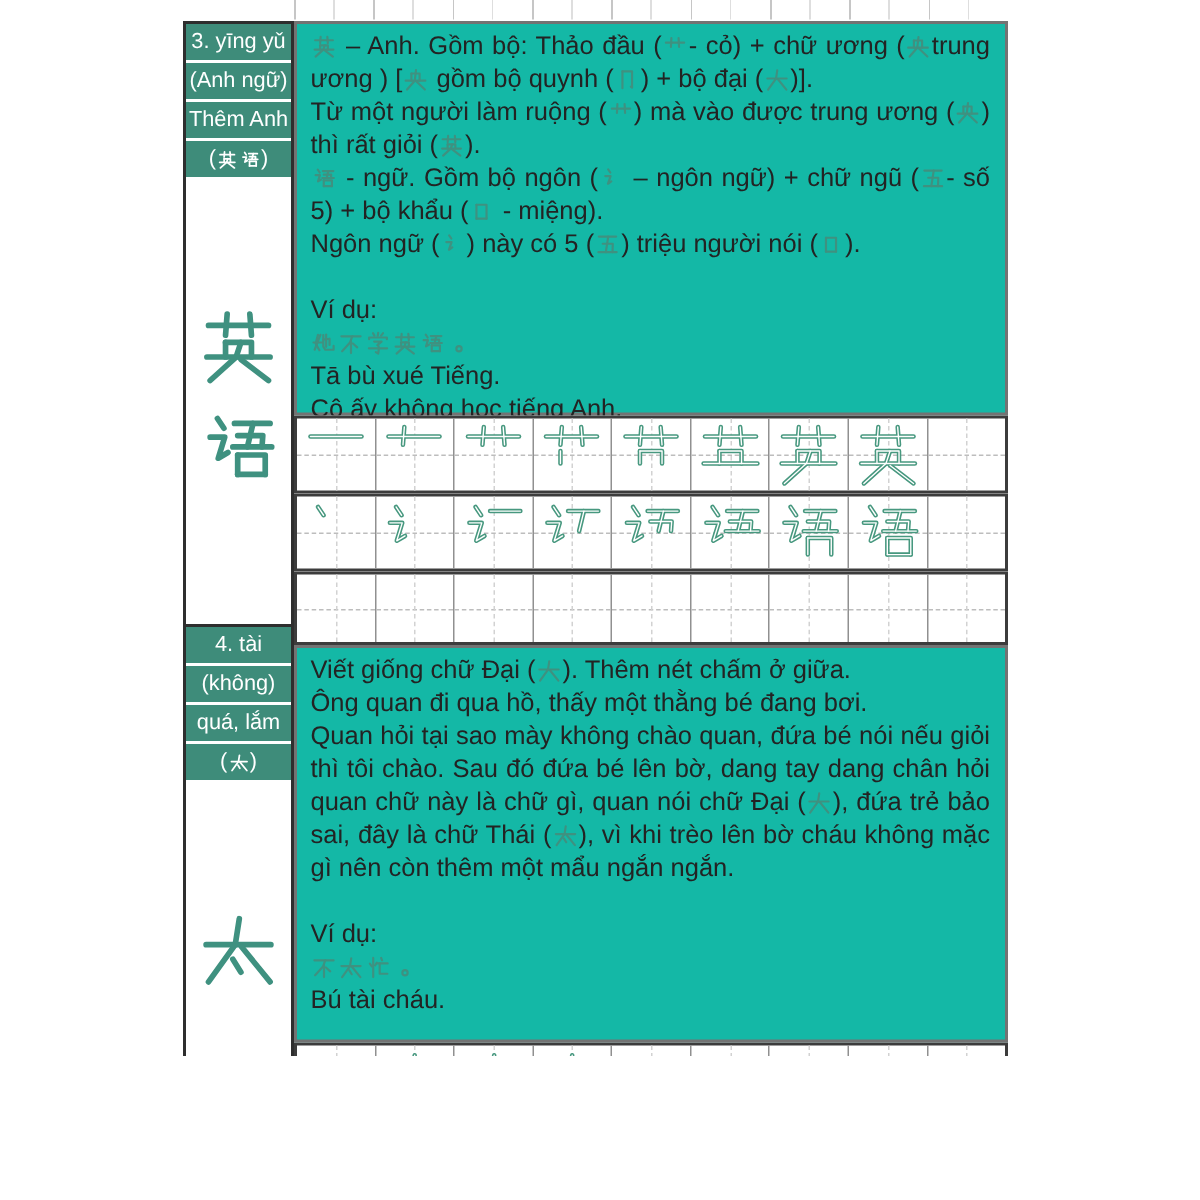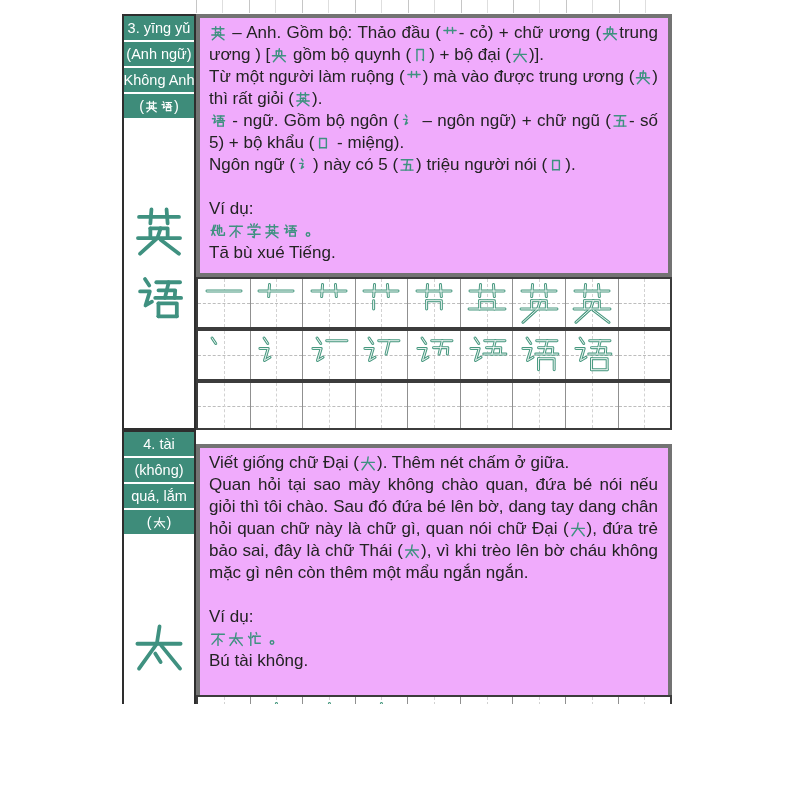--- a/index.html
+++ b/index.html
@@ -10,31 +10,31 @@
   .ticks{position:absolute;left:196px;top:0;width:476px;height:13px;
          background-image:
            repeating-linear-gradient(to right,#c6c6c6 0 1px,transparent 1px 52.9px),
            repeating-linear-gradient(to right,#dedede 0 1px,transparent 1px 52.9px);
          background-position:0 0,26px 0;}
 
   
   .lcol{position:absolute;left:122px;width:74px;background:#fff;
         border:2px solid #2e2e2e;box-sizing:border-box;}
   #lcol1{top:14px;height:416px}
-  #lcol2{top:430px;height:360px}
+  #lcol2{top:416px;height:360px}
   .hcell{height:24px;margin-bottom:2px;background:var(--teal);
          color:#fff;font-size:14.5px;display:flex;align-items:center;justify-content:center;
          white-space:nowrap;}
   .bigs{display:flex;flex-direction:column;align-items:center;gap:14px;margin-top:86px;}
 
   
-  .tbox{position:absolute;left:196px;width:476px;background:#f0abfc;color:#232323;
-        border:4px solid #737373;box-sizing:border-box;padding:4px 10px 0 9px;}
+  .tbox{position:absolute;left:196px;width:476px;background:#14b8a6;color:#232323;
+        border:2px solid #737373;box-sizing:border-box;padding:4px 10px 0 9px;}
   #tbox1{top:14px;height:263px}
-  #tbox2{top:444px;height:265px}
+  #tbox2{top:430px;height:265px}
   .para{font-size:17px;line-height:22px;text-align:justify;}
   .spacer{height:22px;}
 
   
   .grow{position:absolute;left:196px;width:476px;background:#fff;display:flex;
         border:2px solid #3c3c3c;box-sizing:border-box;}
   #grow1a{top:277px;height:52px}
   #grow1b{top:329px;height:52px}
   #grow1c{top:381px;height:49px}
   #grow2a{top:695px;height:52px}
@@ -52,21 +52,21 @@
 </style>
 </head>
 <body>
 
 <div id="page">
   <div class="ticks"></div>
 
   <div class="lcol" id="lcol1">
     <div class="hcell">3. yīng yǔ</div>
     <div class="hcell">(Anh ngữ)</div>
-    <div class="hcell">Không Anh</div>
+    <div class="hcell">Thêm Anh</div>
     <div class="hcell">(<svg viewBox="0 0 100 100" width="13" height="13" class="cjk">
           <polyline points="13,24 87,24" fill="none" stroke="#ffffff" stroke-width="9" stroke-linecap="round" stroke-linejoin="round"></polyline>
           <polyline points="36,10 34,36" fill="none" stroke="#ffffff" stroke-width="9" stroke-linecap="round" stroke-linejoin="round"></polyline>
           <polyline points="64,10 66,36" fill="none" stroke="#ffffff" stroke-width="9" stroke-linecap="round" stroke-linejoin="round"></polyline>
           <polyline points="34,45 34,63" fill="none" stroke="#ffffff" stroke-width="9" stroke-linecap="round" stroke-linejoin="round"></polyline>
           <polyline points="34,45 66,45 66,63" fill="none" stroke="#ffffff" stroke-width="9" stroke-linecap="round" stroke-linejoin="round"></polyline>
           <polyline points="11,63 89,63" fill="none" stroke="#ffffff" stroke-width="9" stroke-linecap="round" stroke-linejoin="round"></polyline>
           <polyline points="53,45 47,63 15,92" fill="none" stroke="#ffffff" stroke-width="9" stroke-linecap="round" stroke-linejoin="round"></polyline>
           <polyline points="53,66 87,92" fill="none" stroke="#ffffff" stroke-width="9" stroke-linecap="round" stroke-linejoin="round"></polyline>
         </svg><svg viewBox="0 0 100 100" width="13" height="13" class="cjk">
@@ -233,20 +233,21 @@
           <polyline points="68,19 61,48" fill="none" stroke="#3F9180" stroke-width="9" stroke-linecap="round" stroke-linejoin="round"></polyline>
           <polyline points="49,34 80,34 79,48" fill="none" stroke="#3F9180" stroke-width="9" stroke-linecap="round" stroke-linejoin="round"></polyline>
           <polyline points="43,48 91,48" fill="none" stroke="#3F9180" stroke-width="9" stroke-linecap="round" stroke-linejoin="round"></polyline>
           <polyline points="49,58 49,82" fill="none" stroke="#3F9180" stroke-width="9" stroke-linecap="round" stroke-linejoin="round"></polyline>
           <polyline points="49,58 83,58 83,82" fill="none" stroke="#3F9180" stroke-width="9" stroke-linecap="round" stroke-linejoin="round"></polyline>
           <polyline points="49,82 83,82" fill="none" stroke="#3F9180" stroke-width="9" stroke-linecap="round" stroke-linejoin="round"></polyline>
         </svg><svg viewBox="0 0 100 100" width="16" height="16" class="cjk">
           <circle cx="50" cy="72" r="11" fill="none" stroke="#3F9180" stroke-width="9"></circle>
         </svg></div>
       <div class="para">Tā bù xué Tiếng.</div>
+      <div class="para">Cô ấy không học tiếng Anh.</div>
     </div>
 
   <div class="grow" id="grow1a">
       <div class="gcell">
         <svg viewBox="0 0 100 100" width="46" height="46" class="cjk">
           <polyline points="13,24 87,24" fill="none" stroke="#47987f" stroke-width="6.5" stroke-linecap="round" stroke-linejoin="round"></polyline>
           <polyline points="13,24 87,24" fill="none" stroke="#ffffff" stroke-width="2" stroke-linecap="round" stroke-linejoin="round"></polyline>
         </svg>
       </div>
       <div class="gcell">
@@ -491,20 +492,21 @@
         </svg>
       </div>
   </div>
 
   <div class="tbox" id="tbox2">
       <div class="para">Viết giống chữ Đại (<svg viewBox="0 0 100 100" width="16" height="16" class="cjk">
           <polyline points="10,46 90,46" fill="none" stroke="#3F9180" stroke-width="9" stroke-linecap="round" stroke-linejoin="round"></polyline>
           <polyline points="51,12 46,46 13,92" fill="none" stroke="#3F9180" stroke-width="9" stroke-linecap="round" stroke-linejoin="round"></polyline>
           <polyline points="54,49 89,92" fill="none" stroke="#3F9180" stroke-width="9" stroke-linecap="round" stroke-linejoin="round"></polyline>
         </svg>). Thêm nét chấm ở giữa.</div>
+      <div class="para">Ông quan đi qua hồ, thấy một thằng bé đang bơi.</div>
       <div class="para">Quan hỏi tại sao mày không chào quan, đứa bé nói nếu giỏi thì tôi chào. Sau đó đứa bé lên bờ, dang tay dang chân hỏi quan chữ này là chữ gì, quan nói chữ Đại (<svg viewBox="0 0 100 100" width="16" height="16" class="cjk">
           <polyline points="10,46 90,46" fill="none" stroke="#3F9180" stroke-width="9" stroke-linecap="round" stroke-linejoin="round"></polyline>
           <polyline points="51,12 46,46 13,92" fill="none" stroke="#3F9180" stroke-width="9" stroke-linecap="round" stroke-linejoin="round"></polyline>
           <polyline points="54,49 89,92" fill="none" stroke="#3F9180" stroke-width="9" stroke-linecap="round" stroke-linejoin="round"></polyline>
         </svg>), đứa trẻ bảo sai, đây là chữ Thái (<svg viewBox="0 0 100 100" width="16" height="16" class="cjk">
           <polyline points="10,44 90,44" fill="none" stroke="#3F9180" stroke-width="9" stroke-linecap="round" stroke-linejoin="round"></polyline>
           <polyline points="51,12 46,44 13,90" fill="none" stroke="#3F9180" stroke-width="9" stroke-linecap="round" stroke-linejoin="round"></polyline>
           <polyline points="54,47 89,90" fill="none" stroke="#3F9180" stroke-width="9" stroke-linecap="round" stroke-linejoin="round"></polyline>
           <polyline points="43,62 53,78" fill="none" stroke="#3F9180" stroke-width="9" stroke-linecap="round" stroke-linejoin="round"></polyline>
         </svg>), vì khi trèo lên bờ cháu không mặc gì nên còn thêm một mẩu ngắn ngắn.</div>
@@ -523,21 +525,21 @@
         </svg><svg viewBox="0 0 100 100" width="16" height="16" class="cjk">
           <polyline points="16,34 24,45" fill="none" stroke="#3F9180" stroke-width="9" stroke-linecap="round" stroke-linejoin="round"></polyline>
           <polyline points="45,30 38,41" fill="none" stroke="#3F9180" stroke-width="9" stroke-linecap="round" stroke-linejoin="round"></polyline>
           <polyline points="30,10 30,90" fill="none" stroke="#3F9180" stroke-width="9" stroke-linecap="round" stroke-linejoin="round"></polyline>
           <polyline points="63,10 67,20" fill="none" stroke="#3F9180" stroke-width="9" stroke-linecap="round" stroke-linejoin="round"></polyline>
           <polyline points="48,33 90,33" fill="none" stroke="#3F9180" stroke-width="9" stroke-linecap="round" stroke-linejoin="round"></polyline>
           <polyline points="57,33 57,76 89,76" fill="none" stroke="#3F9180" stroke-width="9" stroke-linecap="round" stroke-linejoin="round"></polyline>
         </svg><svg viewBox="0 0 100 100" width="16" height="16" class="cjk">
           <circle cx="50" cy="72" r="11" fill="none" stroke="#3F9180" stroke-width="9"></circle>
         </svg></div>
-      <div class="para">Bú tài không.</div>
+      <div class="para">Bú tài cháu.</div>
     </div>
 
   <div class="grow" id="grow2a">
       <div class="gcell">
         <svg viewBox="0 0 100 100" width="46" height="46" class="cjk">
           <polyline points="10,44 90,44" fill="none" stroke="#47987f" stroke-width="6.5" stroke-linecap="round" stroke-linejoin="round"></polyline>
           <polyline points="10,44 90,44" fill="none" stroke="#ffffff" stroke-width="2" stroke-linecap="round" stroke-linejoin="round"></polyline>
         </svg>
       </div>
       <div class="gcell">

